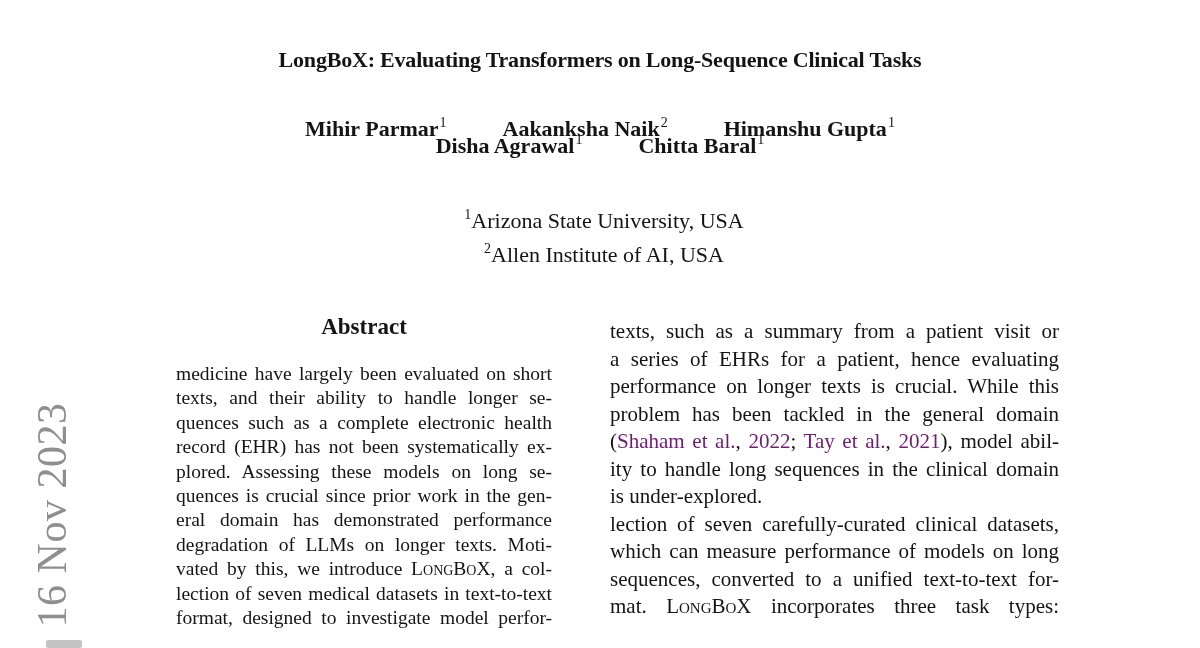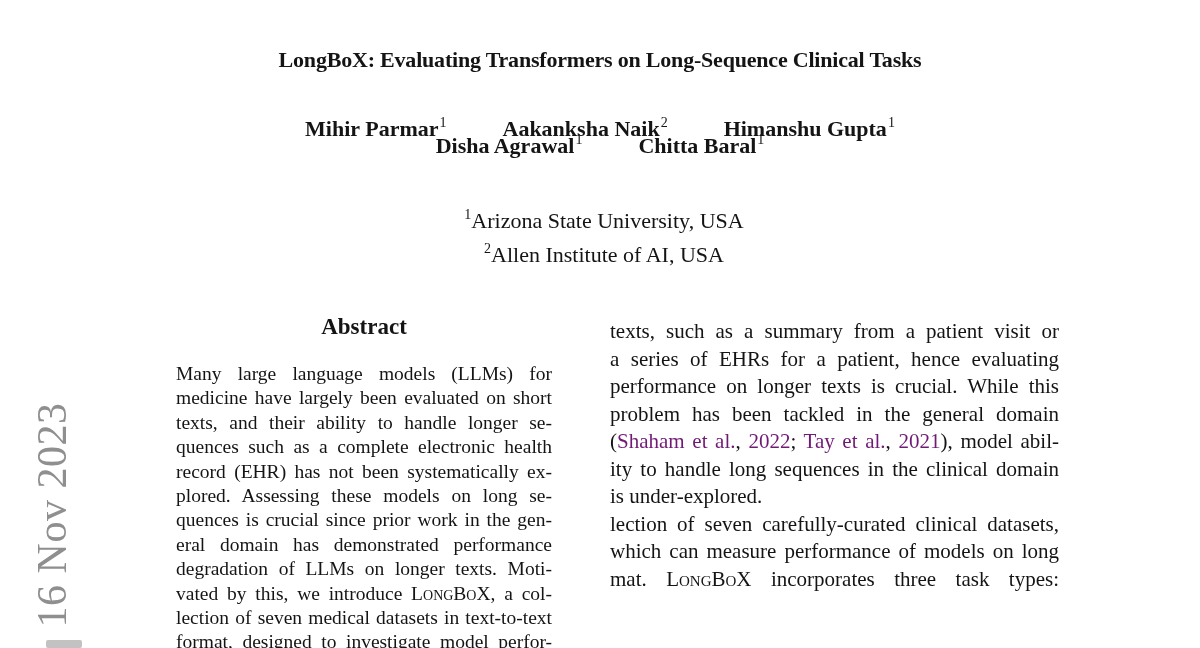--- a/index.html
+++ b/index.html
@@ -95,21 +95,20 @@
     </div>
 
   <div class="affiliations" id="affiliations">
       <div><sup>1</sup><span>Arizona State University, USA</span></div>
       <div><sup>2</sup><span>Allen Institute of AI, USA</span></div>
     </div>
 
   <h2 class="abstract-heading">Abstract</h2>
 
   <div class="col-abstract" id="abstract-lines">
-      <div class="tline"><span>Many large language models (LLMs) for</span></div>
       <div class="tline"><span>medicine have largely been evaluated on short</span></div>
       <div class="tline"><span>texts, and their ability to handle longer se-</span></div>
       <div class="tline"><span>quences such as a complete electronic health</span></div>
       <div class="tline"><span>record (EHR) has not been systematically ex-</span></div>
       <div class="tline"><span>plored. Assessing these models on long se-</span></div>
       <div class="tline"><span>quences is crucial since prior work in the gen-</span></div>
       <div class="tline"><span>eral domain has demonstrated performance</span></div>
       <div class="tline"><span>degradation of LLMs on longer texts. Moti-</span></div>
       <div class="tline"><span>vated by this, we introduce </span><span class="sc">LongBoX</span><span>, a col-</span></div>
       <div class="tline"><span>lection of seven medical datasets in text-to-text</span></div>
@@ -119,16 +118,17 @@
   <div class="col-body" id="body-lines">
       <div class="tline"><span>texts, such as a summary from a patient visit or</span></div>
       <div class="tline"><span>a series of EHRs for a patient, hence evaluating</span></div>
       <div class="tline"><span>performance on longer texts is crucial. While this</span></div>
       <div class="tline"><span>problem has been tackled in the general domain</span></div>
       <div class="tline"><span>(</span><span class="cite-link">Shaham et al.</span><span>, </span><span class="cite-link">2022</span><span>; </span><span class="cite-link">Tay et al.</span><span>, </span><span class="cite-link">2021</span><span>), model abil-</span></div>
       <div class="tline"><span>ity to handle long sequences in the clinical domain</span></div>
       <div class="tline noj"><span>is under-explored.</span></div>
       <div class="tline"><span>lection of seven carefully-curated clinical datasets,</span></div>
       <div class="tline"><span>which can measure performance of models on long</span></div>
+      <div class="tline"><span>sequences, converted to a unified text-to-text for-</span></div>
       <div class="tline"><span>mat. </span><span class="sc">LongBoX</span><span> incorporates three task types:</span></div>
     </div>
 
 </div>
 
 </body></html>

